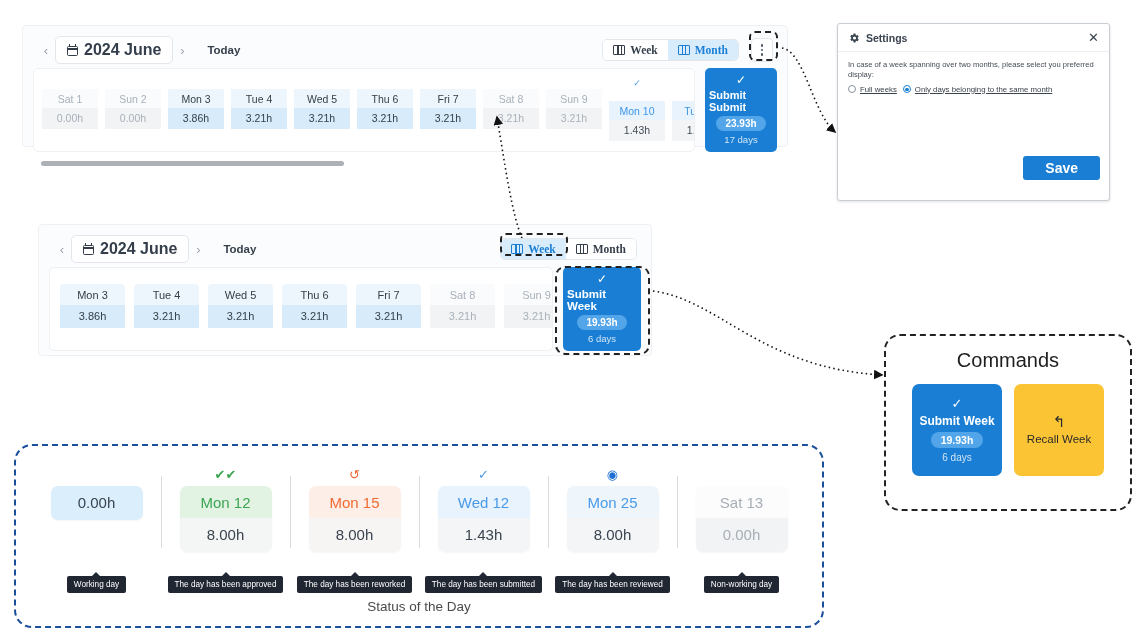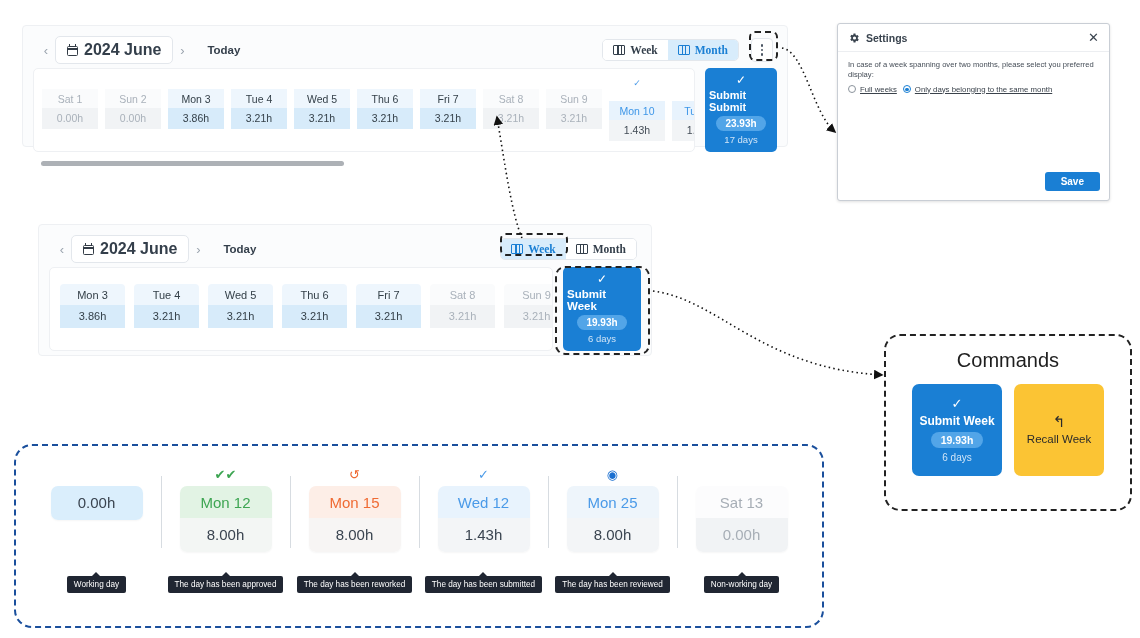--- a/index.html
+++ b/index.html
@@ -92,22 +92,22 @@
   #settings .gear { width:12px; height:12px; margin-right:6px; }
   #settings .s-title { font-size:10.5px; font-weight:bold; color:#39434e; }
   #settings .s-close { margin-left:auto; font-size:13px; color:#39434e; line-height:10px; cursor:pointer; }
   #settings .s-body { padding:8px 10px; }
   #settings .s-desc { font-size:7.6px; color:#444c56; line-height:1.35; }
   #settings .s-opts { display:flex; align-items:center; gap:6px; margin-top:4px; }
   #settings .radio { display:flex; align-items:center; gap:4px; font-size:7.8px; color:#3a424b; cursor:pointer;text-decoration:underline; }
   #settings .rd { width:8px; height:8px; border:1.2px solid #8b939c; border-radius:50%; display:inline-block; position:relative; }
   #settings .rd.on { border-color:#1a7fd4; }
   #settings .rd.on:after { content:""; position:absolute; left:1.6px; top:1.6px; width:3.2px; height:3.2px; border-radius:50%; background:#1a7fd4; }
-  #settings .save { position:absolute; right:9px; bottom:9px; background:#1a7fd4; color:#fff; font-size:10px;
-                    font-weight:bold; border-radius:3px; padding:4px 16px; cursor:pointer; }
+  #settings .save { position:absolute; right:9px; bottom:20px; background:#1a7fd4; color:#fff; font-size:14px;
+                    font-weight:bold; border-radius:3px; padding:4px 22px; cursor:pointer; }
 
   
   #commands { position:absolute; left:884px; top:334px; width:248px; height:177px;
               border:2px dashed #222; border-radius:16px; }
   #commands .c-title { text-align:center; font-size:20px; color:#1e1e1e; margin-top:13px; font-weight:normal; }
   #commands .c-row { display:flex; gap:12px; justify-content:center; margin-top:12px; }
   .cmd { width:90px; height:92px; border-radius:7px; display:flex; flex-direction:column;
          align-items:center; justify-content:center; gap:4px; }
   .cmd.blue { background:#1a7fd4; color:#fff; }
   .cmd.blue .ck { font-size:13px; line-height:12px; }
@@ -419,15 +419,16 @@
         </div>
         <div class="st-item">
           <div class="st-mark "></div>
           <div class="st-card nonw">
             <div class="dname">Sat 13</div>
             <div class="dhrs">0.00h</div>
           </div>
           <div class="tooltip" style="top:112px;">Non-working day</div>
         </div>
       </div>
+    <div class="s-caption">Status of the Day</div>
   </div>
 
 </div>
 
 </body></html>

